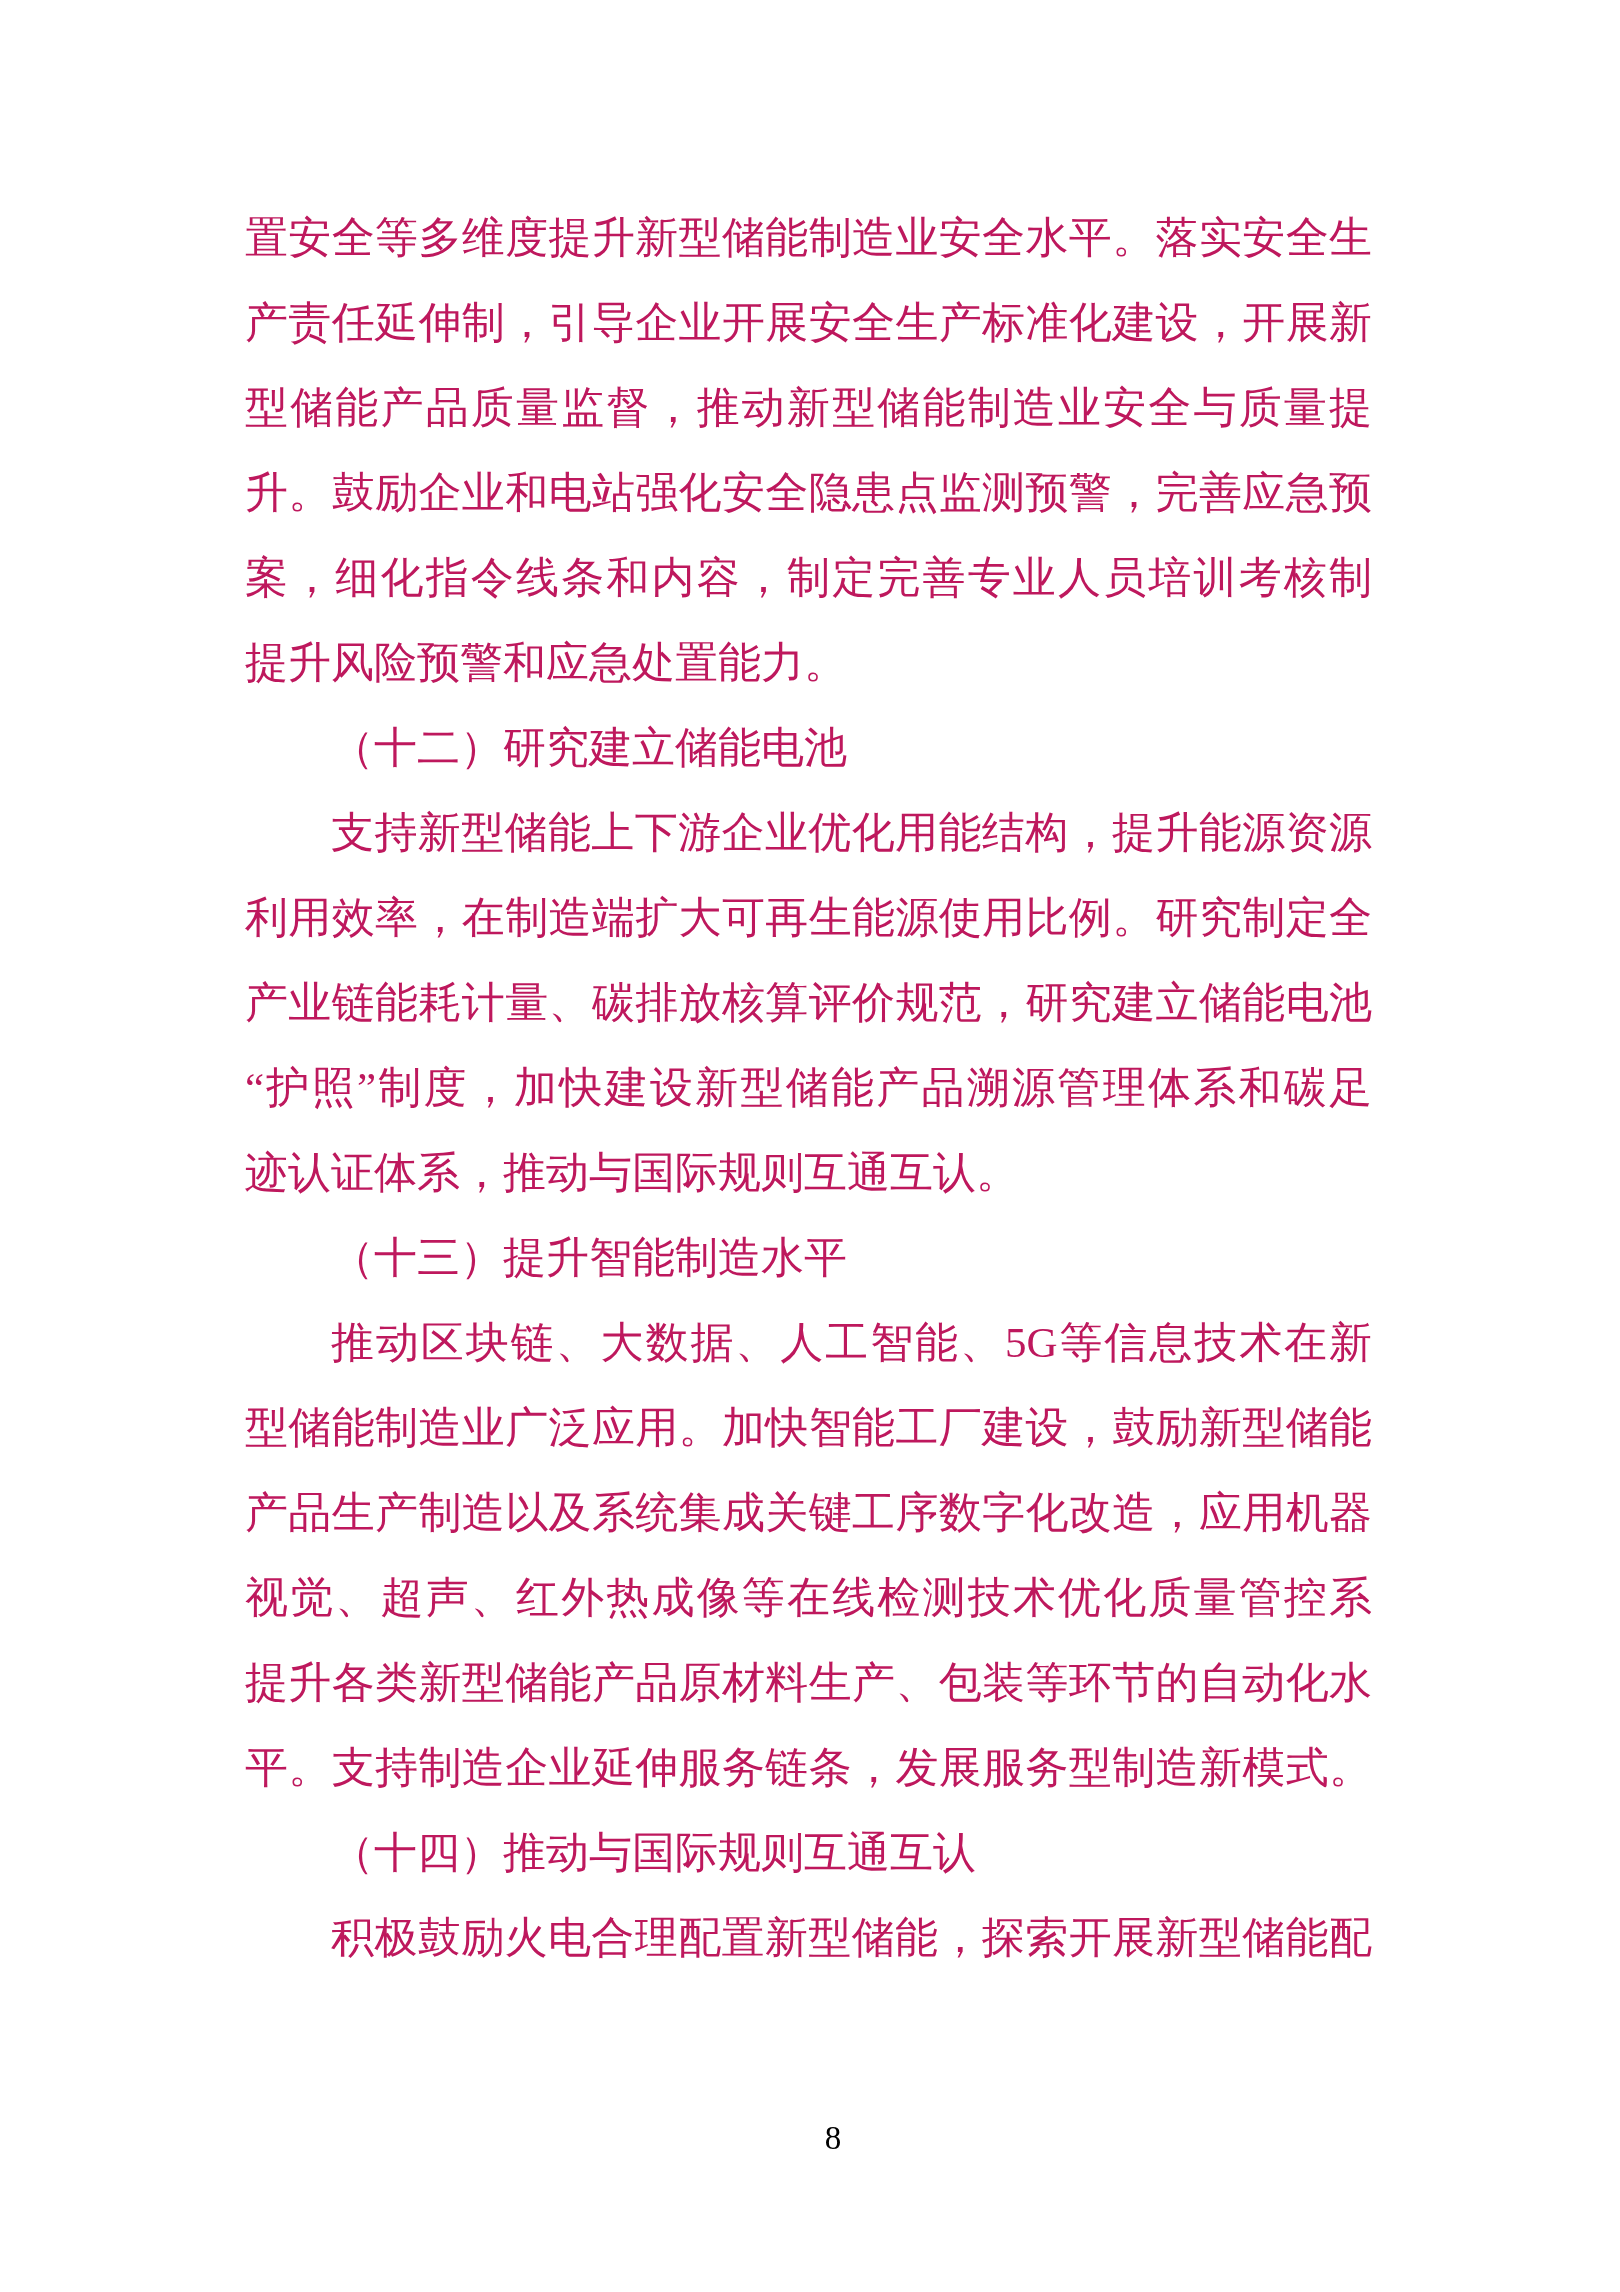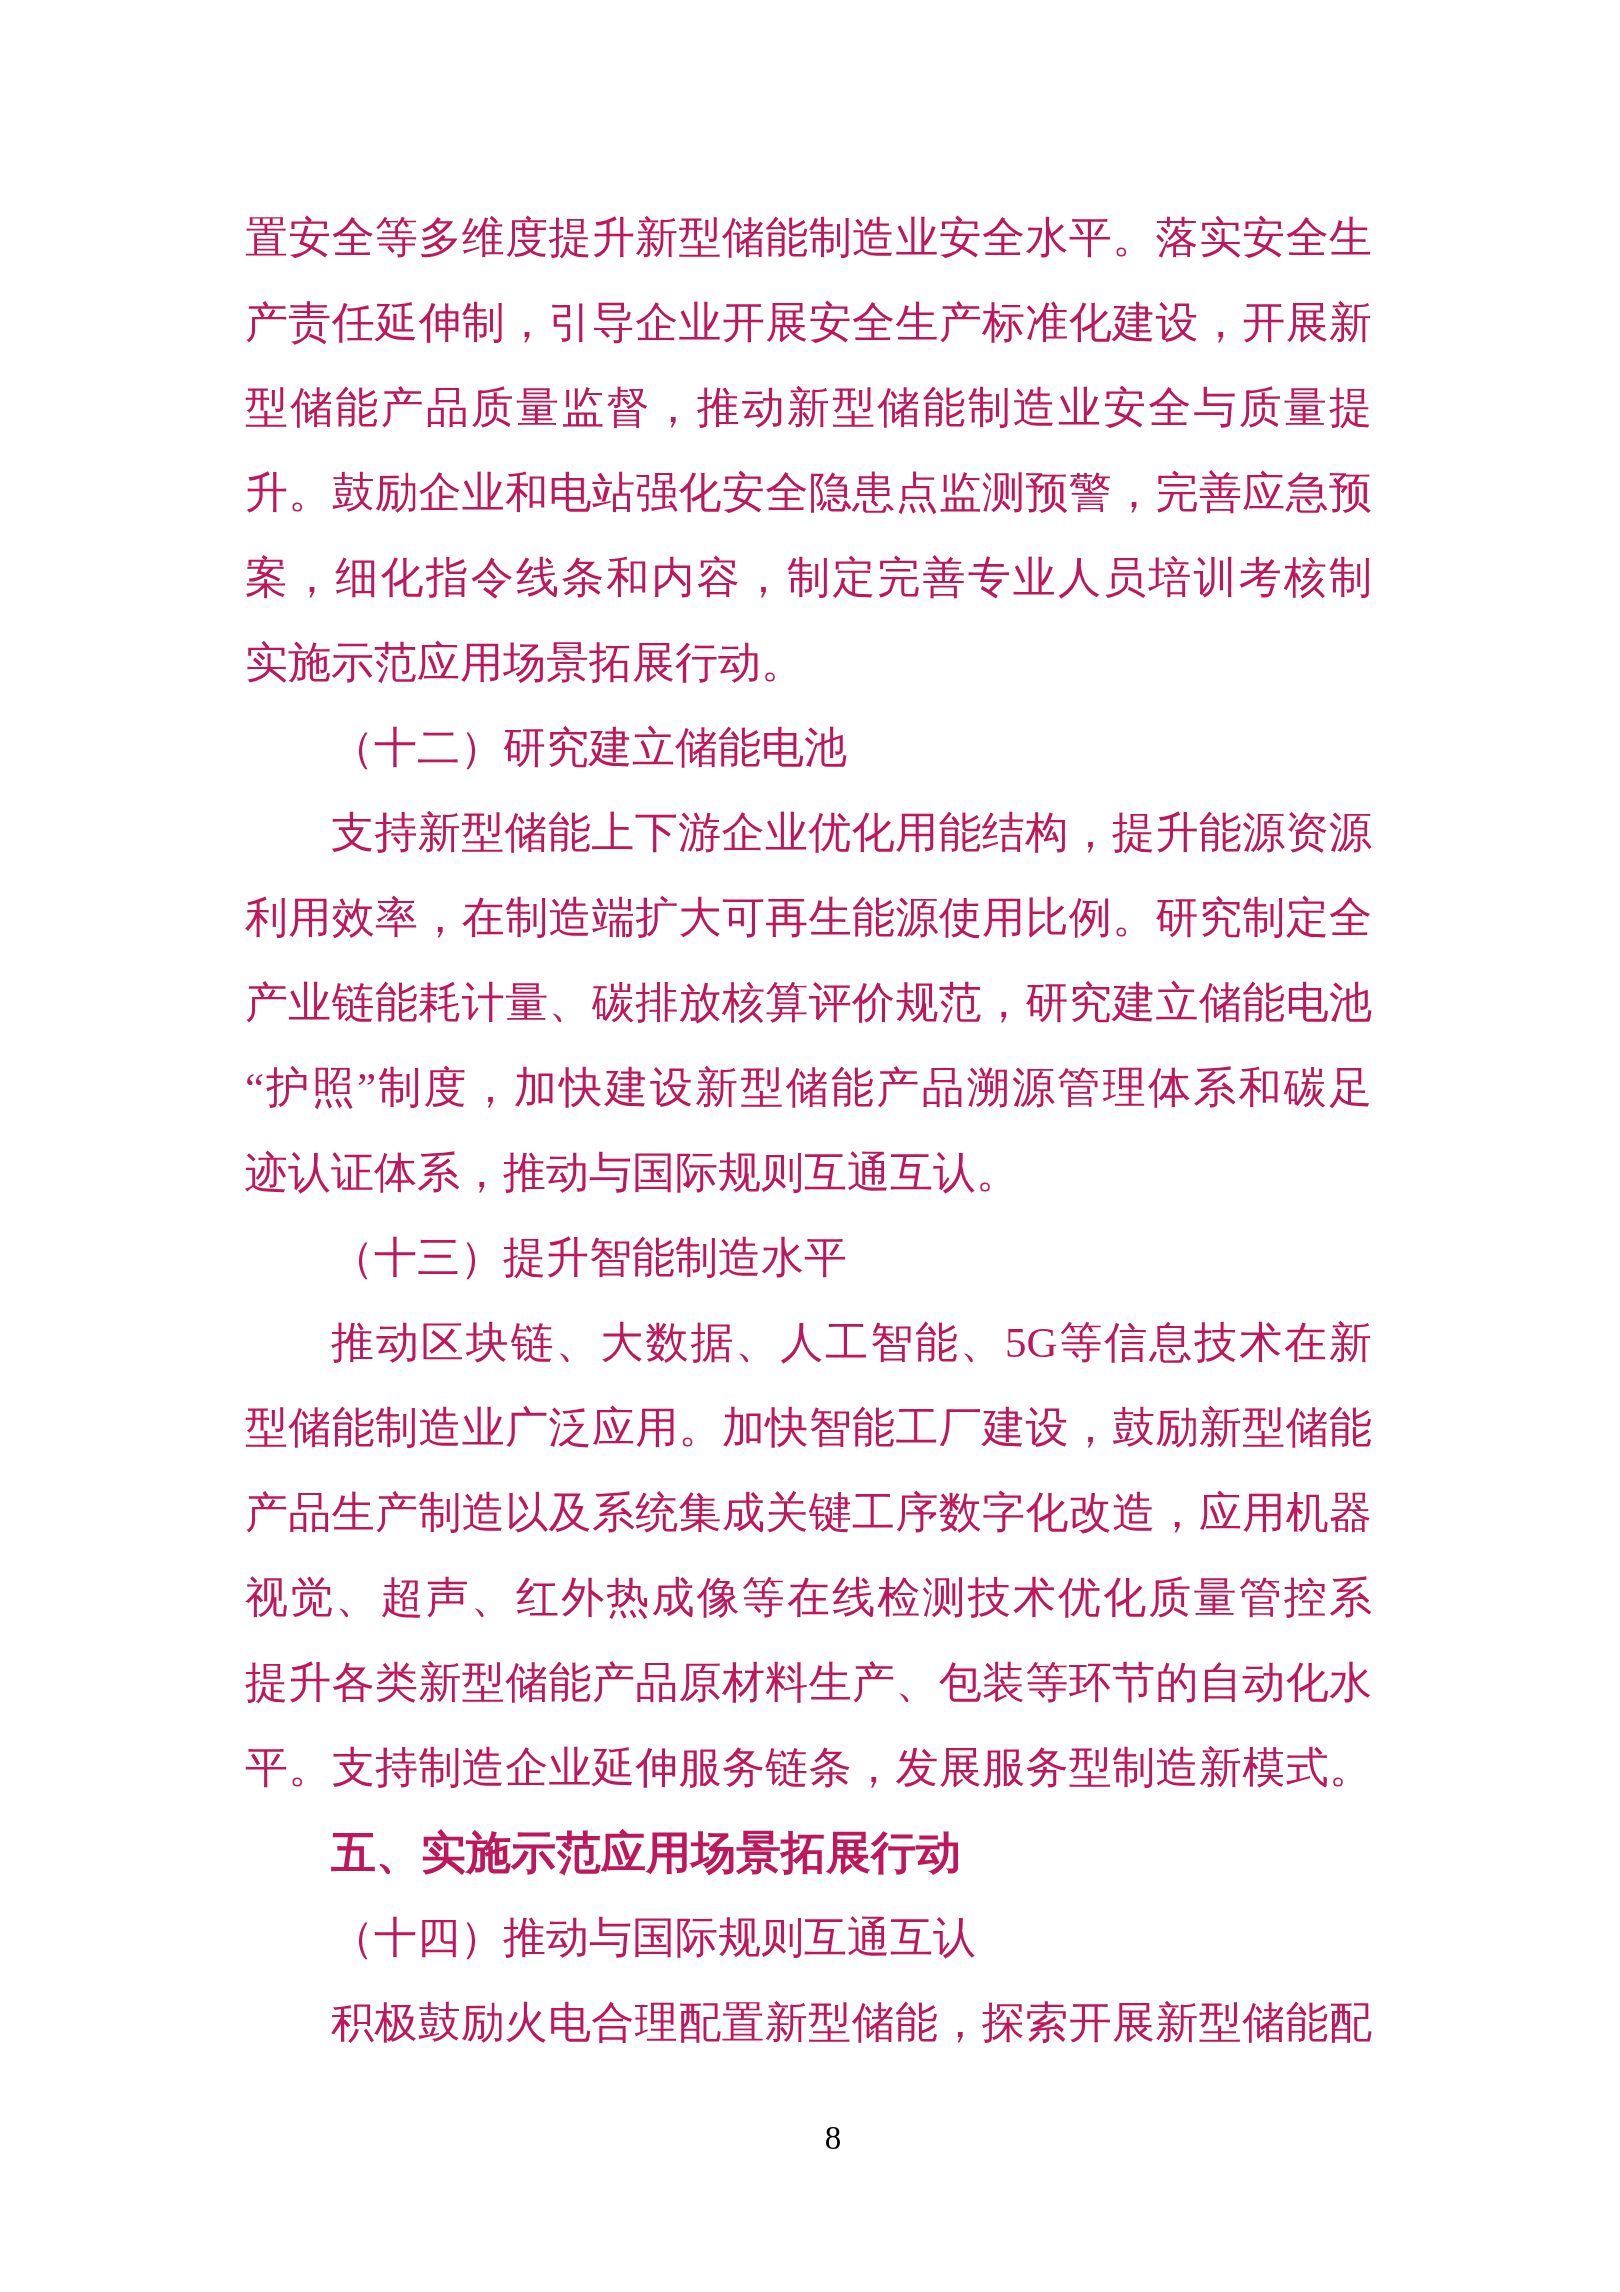--- a/index.html
+++ b/index.html
@@ -57,33 +57,32 @@
 </style>
 </head>
 <body>
 
 <div class="doc-block">
     <div class="line body justify">置安全等多维度提升新型储能制造业安全水平。落实安全生</div>
     <div class="line body justify">产责任延伸制，引导企业开展安全生产标准化建设，开展新</div>
     <div class="line body justify">型储能产品质量监督，推动新型储能制造业安全与质量提</div>
     <div class="line body justify">升。鼓励企业和电站强化安全隐患点监测预警，完善应急预</div>
     <div class="line body justify">案，细化指令线条和内容，制定完善专业人员培训考核制度，</div>
-    <div class="line body">实施示范应用场景拓展行动。</div>
+    <div class="line body">提升风险预警和应急处置能力。</div>
     <div class="line sub-heading indent">（十二）研究建立储能电池</div>
     <div class="line body justify indent">支持新型储能上下游企业优化用能结构，提升能源资源</div>
     <div class="line body justify">利用效率，在制造端扩大可再生能源使用比例。研究制定全</div>
     <div class="line body justify">产业链能耗计量、碳排放核算评价规范，研究建立储能电池</div>
     <div class="line body justify">“护照”制度，加快建设新型储能产品溯源管理体系和碳足</div>
     <div class="line body">迹认证体系，推动与国际规则互通互认。</div>
     <div class="line sub-heading indent">（十三）提升智能制造水平</div>
     <div class="line body justify indent">推动区块链、大数据、人工智能、5G等信息技术在新</div>
     <div class="line body justify">型储能制造业广泛应用。加快智能工厂建设，鼓励新型储能</div>
     <div class="line body justify">产品生产制造以及系统集成关键工序数字化改造，应用机器</div>
     <div class="line body justify">视觉、超声、红外热成像等在线检测技术优化质量管控系统。</div>
     <div class="line body justify">提升各类新型储能产品原材料生产、包装等环节的自动化水</div>
     <div class="line body justify">平。支持制造企业延伸服务链条，发展服务型制造新模式。</div>
-    <div class="line chapter-heading indent">五、实施示范应用场景拓展行动</div>
     <div class="line sub-heading indent">（十四）推动与国际规则互通互认</div>
     <div class="line body justify indent">积极鼓励火电合理配置新型储能，探索开展新型储能配</div>
   </div>
 
 <div class="page-number">8</div>
 
 
 </body></html>

